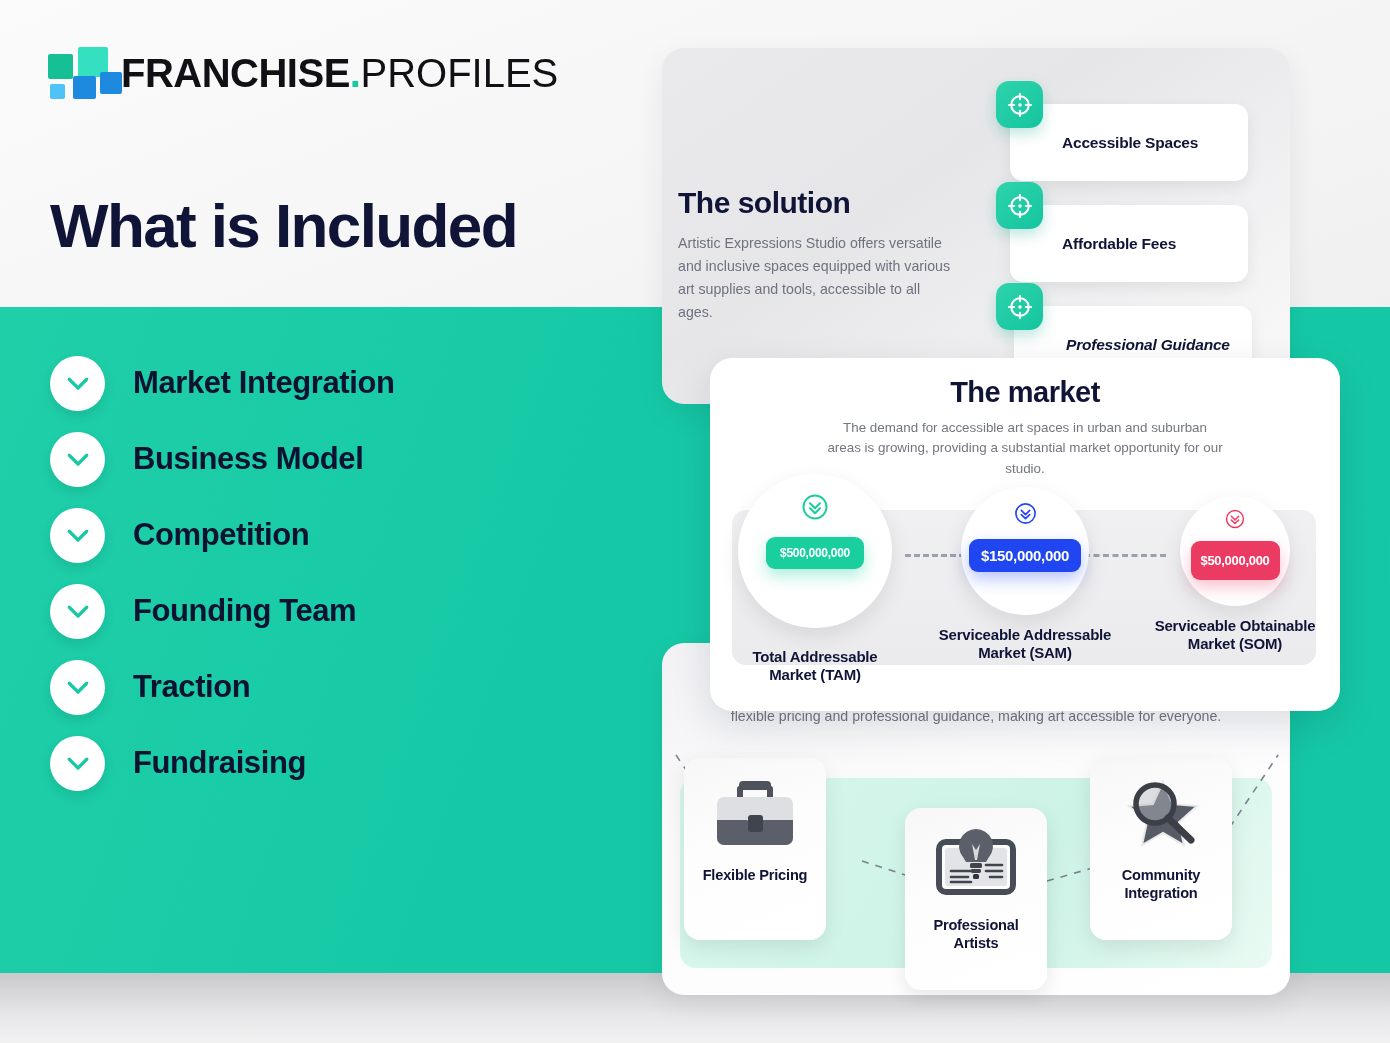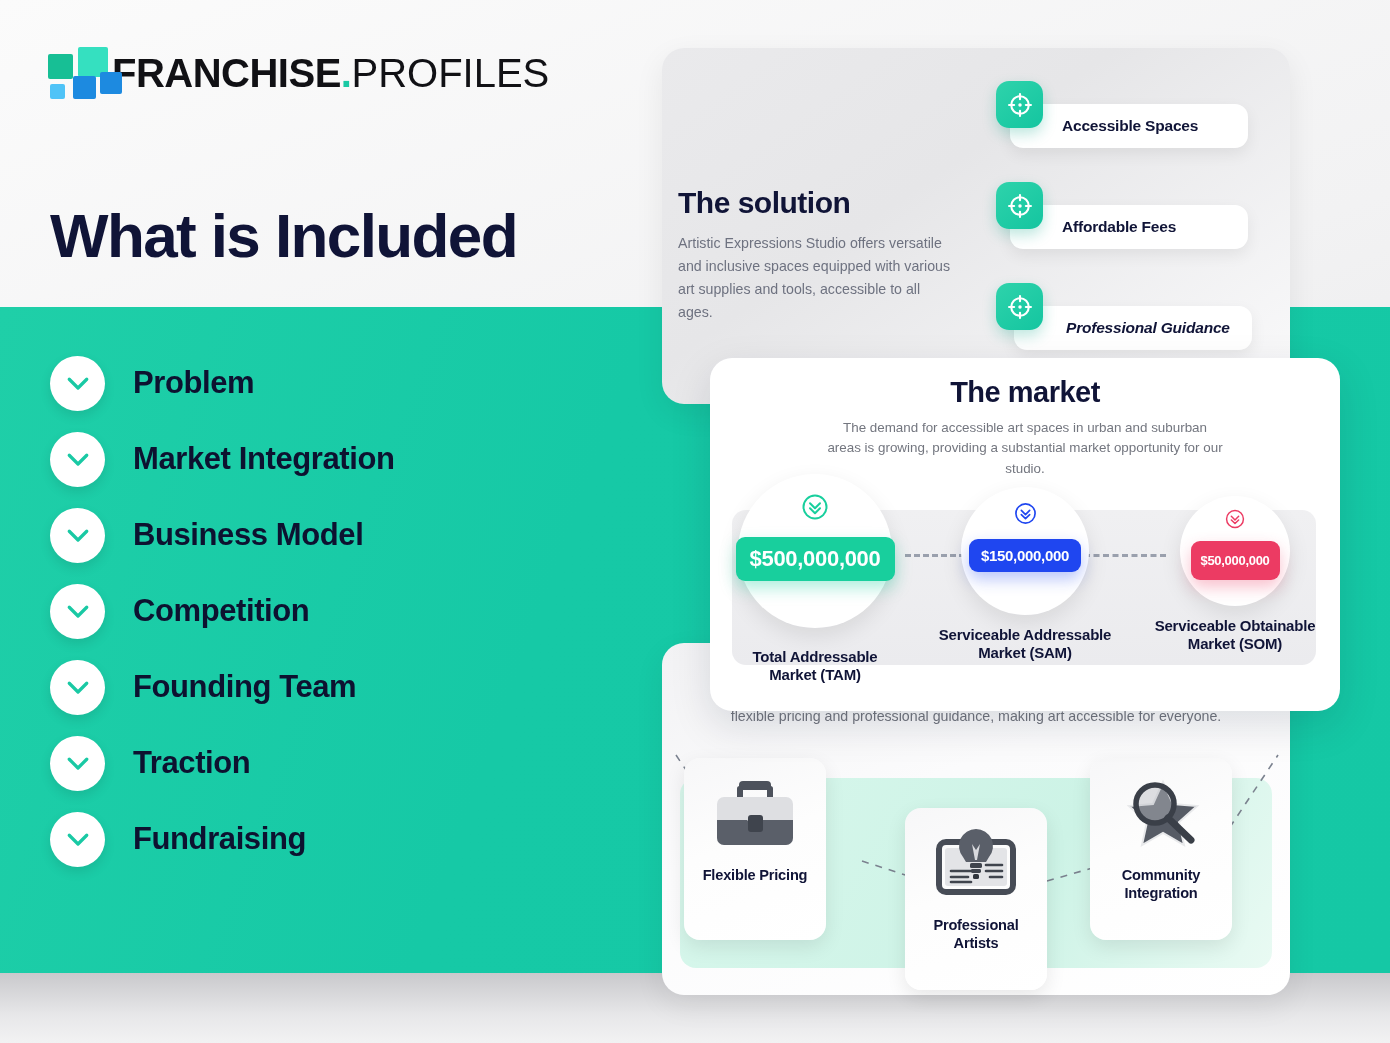--- a/index.html
+++ b/index.html
@@ -30,21 +30,21 @@
     position: absolute;
     left: 0; top: 973px;
     width: 1390px; height: 70px;
     background: linear-gradient(180deg, #c9c9cc 0%, #e7e7e9 60%, #f2f2f3 100%);
   }
 
   
   .logo-wrap {
     position: absolute;
     left: 48px; top: 47px;
-    display: flex; align-items: center; gap: 4px;
+    display: flex; align-items: center; gap: 13px;
     z-index: 6;
   }
   .logo-mark { position: relative; width: 60px; height: 52px; }
   .logo-mark i { position: absolute; display: block; border-radius: 2px; }
   .sq1 { left: 0px;  top: 7px;  width: 25px; height: 25px; background: #17bf95; }
   .sq2 { left: 30px; top: 0px;  width: 30px; height: 30px; background: #35e0c0; }
   .sq3 { left: 25px; top: 29px; width: 23px; height: 23px; background: #1d8ae0; }
   .sq4 { left: 52px; top: 25px; width: 22px; height: 22px; background: #1d8ae0; }
   .sq5 { left: 2px;  top: 37px; width: 15px; height: 15px; background: #4fc3f7; }
 
@@ -53,21 +53,21 @@
     letter-spacing: -0.5px;
     white-space: nowrap;
     color: #111115;
   }
   .logo-text .bold { font-weight: 700; }
   .logo-text .dot { color: #19c9a4; font-weight: 700; }
   .logo-text .light { font-weight: 300; letter-spacing: 0px; }
 
   .page-title {
     position: absolute;
-    left: 50px; top: 200px;
+    left: 50px; top: 190px;
     font-size: 62px;
     font-weight: 700;
     letter-spacing: -1.6px;
     color: #101437;
     z-index: 6;
   }
 
   .toc {
     position: absolute;
     left: 50px; top: 345px;
@@ -117,21 +117,21 @@
     left: 678px; top: 232px;
     width: 275px;
     font-size: 14.2px;
     line-height: 1.62;
     color: #6e7280;
     z-index: 4;
   }
 
   .feature-card {
     position: absolute;
-    width: 238px; height: 44px;
+    width: 238px; height: 77px;
     background: #ffffff;
     border-radius: 13px;
     box-shadow: 0 6px 16px rgba(0,0,0,0.07);
     display: flex; align-items: center;
     z-index: 3;
   }
   .feature-card .fc-label {
     margin-left: 52px;
     font-size: 15.5px;
     font-weight: 700;
@@ -274,21 +274,21 @@
 
   .mkt-chev { margin-top: 18px; }
   .c-sam .mkt-chev { margin-top: 14px; }
   .c-som .mkt-chev { margin-top: 12px; }
 
   .mkt-badge {
     margin-top: 11px;
     padding: 9px 14px;
     border-radius: 9px;
     color: #ffffff;
-    font-size: 22px;
+    font-size: 12px;
     font-weight: 700;
     letter-spacing: -0.3px;
     white-space: nowrap;
   }
   .c-sam .mkt-badge { font-size: 15px; padding: 8px 12px; margin-top: 9px; }
   .c-som .mkt-badge { font-size: 13px; padding: 12px 10px; margin-top: 7px; }
 
   .mkt-caption {
     margin-top: 12px;
     text-align: center;
@@ -331,28 +331,20 @@
     </div>
     <div class="logo-text">
       <span class="bold">FRANCHISE</span><span class="dot">.</span><span class="light">PROFILES</span>
     </div>
   </div>
 
   <div class="page-title">What is Included</div>
 
   <div class="toc">
 
-    <div class="toc-item">
-      <span class="toc-bullet">
-        <svg width="30" height="30" viewBox="0 0 24 24" fill="none" stroke="#19c9a4" stroke-width="2.6" stroke-linecap="round" stroke-linejoin="round">
-            <polyline points="5 9 12 16 19 9"></polyline>
-          </svg>
-      </span>
-      <span class="toc-label">Problem</span>
-    </div>
 
 
     <div class="toc-item">
       <span class="toc-bullet">
         <svg width="30" height="30" viewBox="0 0 24 24" fill="none" stroke="#19c9a4" stroke-width="2.6" stroke-linecap="round" stroke-linejoin="round">
             <polyline points="5 9 12 16 19 9"></polyline>
           </svg>
       </span>
       <span class="toc-label">Market Integration</span>
     </div>

